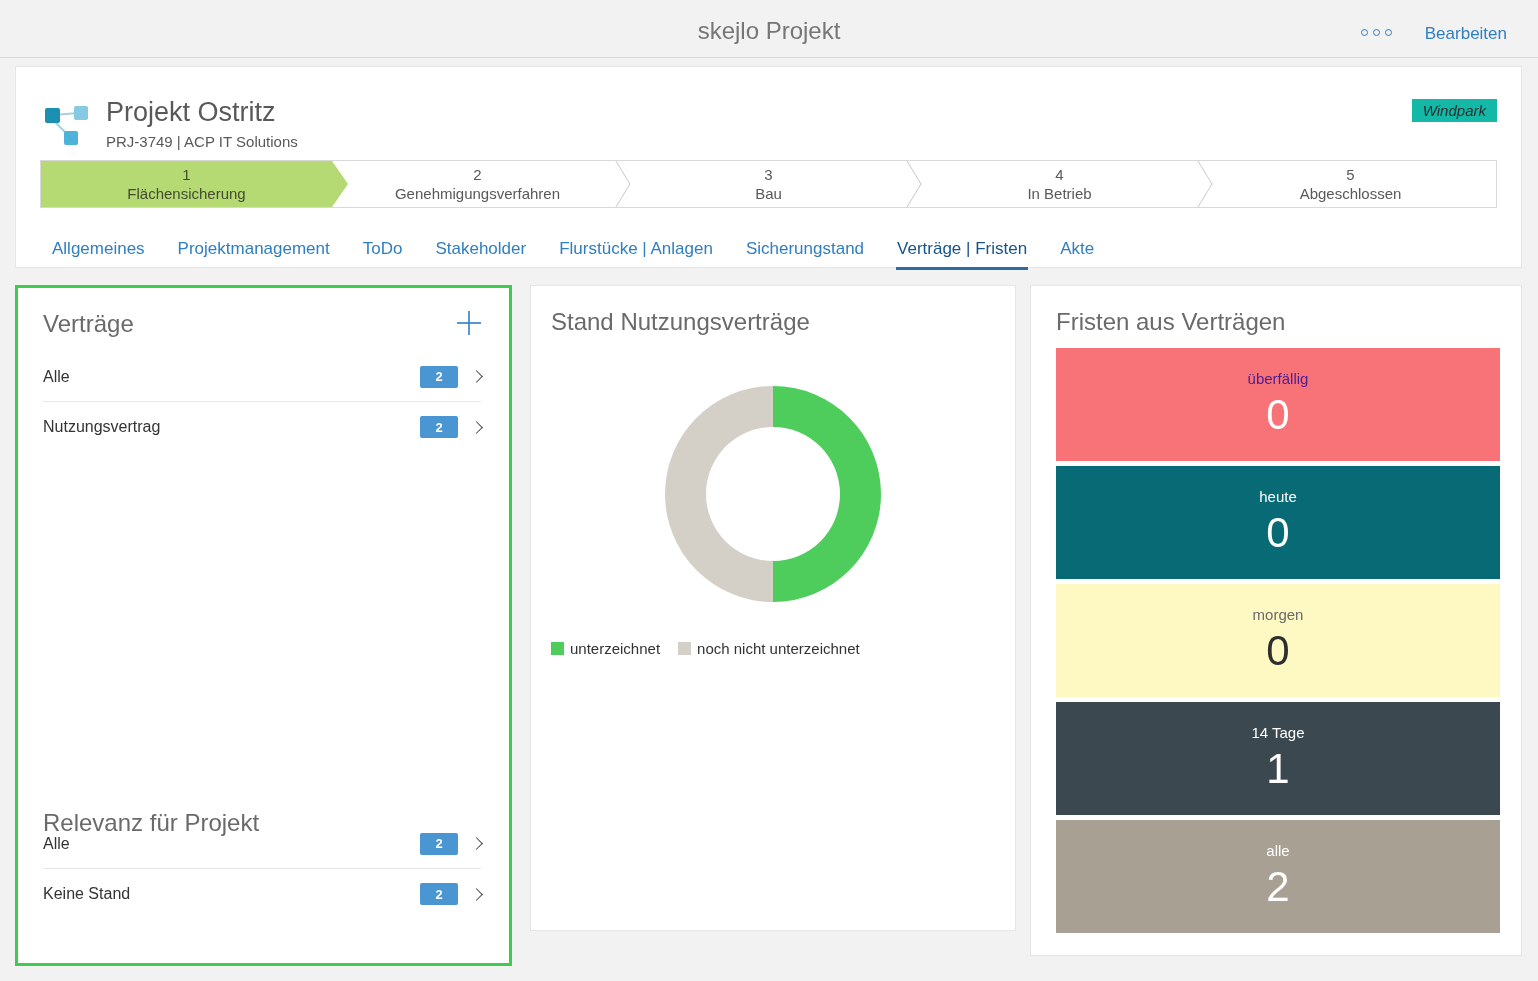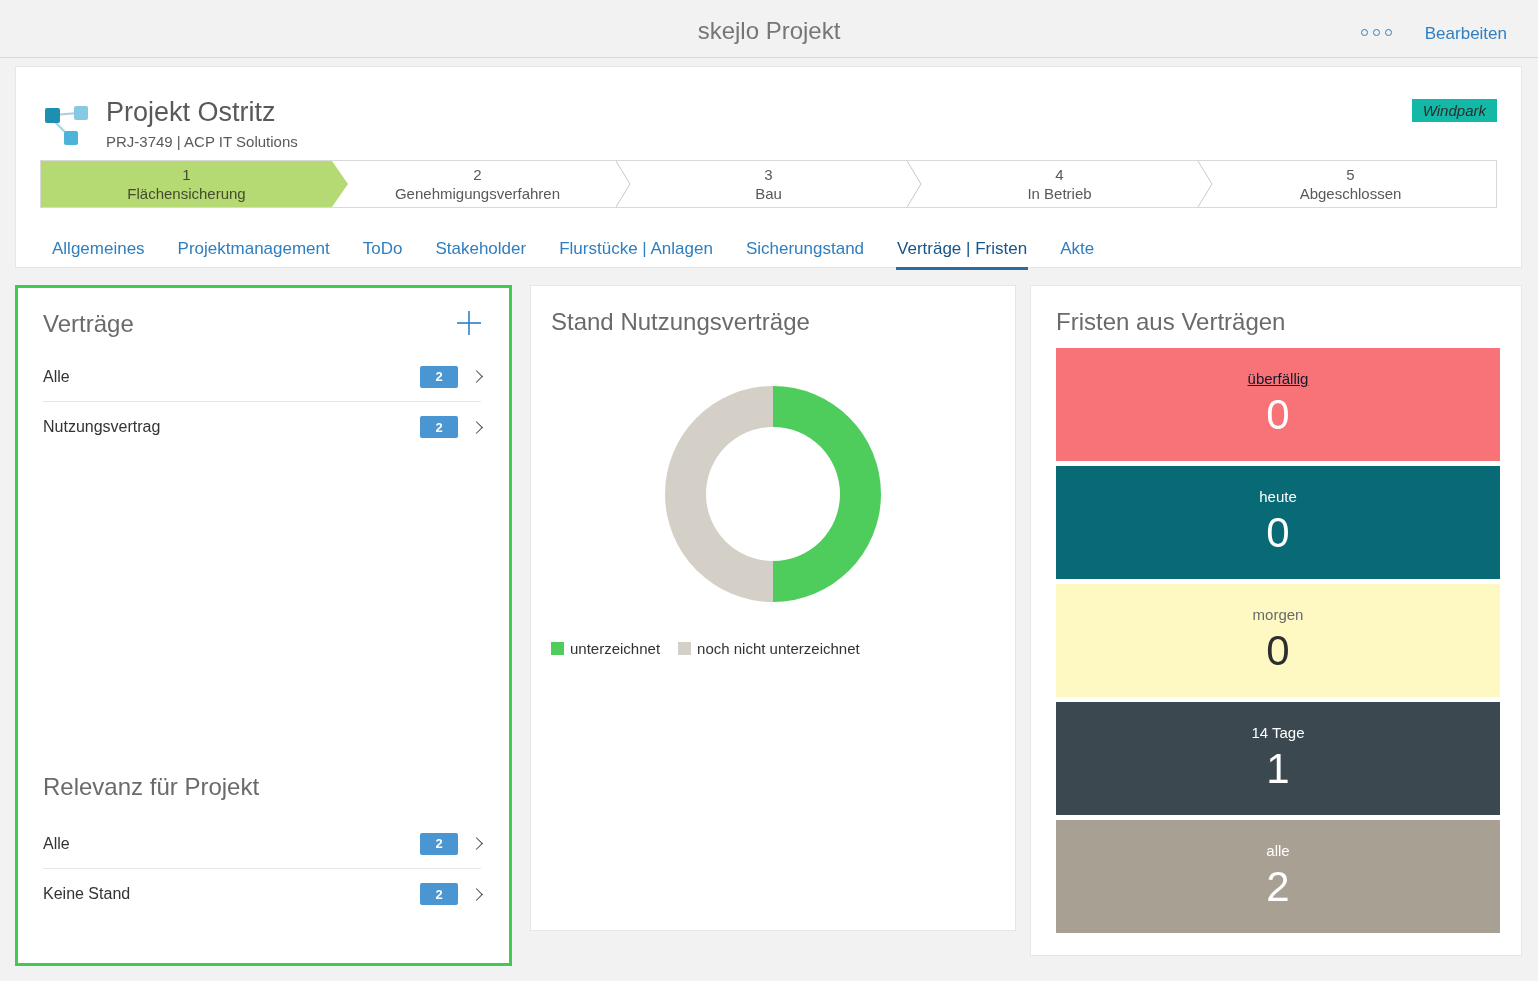--- a/index.html
+++ b/index.html
@@ -41,21 +41,21 @@
   #mid-panel .panel-title { left:20px; }
 
   
   .add-btn { position:absolute; right:26px; top:22px; width:28px; height:28px; background:none; border:none; cursor:pointer; }
   .rows { position:absolute; left:25px; right:28px; }
   .row { height:50px; display:flex; align-items:center; cursor:pointer; }
   .row.sep { border-bottom:1px solid #e8e8e8; }
   .row-label { flex:1; font-size:16px; color:#333; }
   .count-badge { width:38px; height:22px; border-radius:2px; color:#fff; font-size:13px; font-weight:bold; display:flex; align-items:center; justify-content:center; margin-right:14px; }
   .chev { width:9px; height:9px; border-top:1.6px solid #4a4a4a; border-right:1.6px solid #4a4a4a; transform:rotate(45deg); flex:none; }
-  .section-title { position:absolute; left:25px; font-size:24px; font-weight:300; color:#6a6a6a; }
+  .section-title { position:absolute; left:25px; font-size:24px; font-weight:300; color:#6a6a6a;margin-top:36px; }
 
   
   .donut-wrap { position:absolute; left:50%; top:100px; transform:translateX(-50%); width:216px; height:216px; cursor:pointer; }
   .donut { width:216px; height:216px; border-radius:50%; background:#d4cfc7; position:relative; }
   .donut-hole { position:absolute; left:41px; top:41px; width:134px; height:134px; border-radius:50%; background:#fff; }
   .legend { position:absolute; left:20px; top:354px; display:flex; gap:18px; align-items:center; font-size:15px; color:#333; }
   .legend-item { display:flex; align-items:center; gap:6px; }
   .swatch { width:13px; height:13px; background:#ccc; flex:none; }
 
   
@@ -200,21 +200,21 @@
         <span class="swatch" style="background: rgb(212, 207, 199);"></span>
         <span>noch nicht unterzeichnet</span>
       </span>
     </div>
   </div>
 
   <div class="panel" id="right-panel">
     <div class="panel-title">Fristen aus Verträgen</div>
     <div class="cards">
       <div class="frist-card" style="background: rgb(248, 115, 119);">
-        <div class="frist-label" style="color: #0f172a; text-decoration: underline;">überfällig</div>
+        <div class="frist-label" style="color: #4c1d95;">überfällig</div>
         <div class="frist-value" style="color: rgb(255, 255, 255);">0</div>
       </div>
       <div class="frist-card" style="background: rgb(8, 106, 116);">
         <div class="frist-label" style="color: rgb(255, 255, 255);">heute</div>
         <div class="frist-value" style="color: rgb(255, 255, 255);">0</div>
       </div>
       <div class="frist-card" style="background: #fef9c3;">
         <div class="frist-label" style="color: rgb(106, 106, 106);">morgen</div>
         <div class="frist-value" style="color: rgb(46, 46, 46);">0</div>
       </div>

